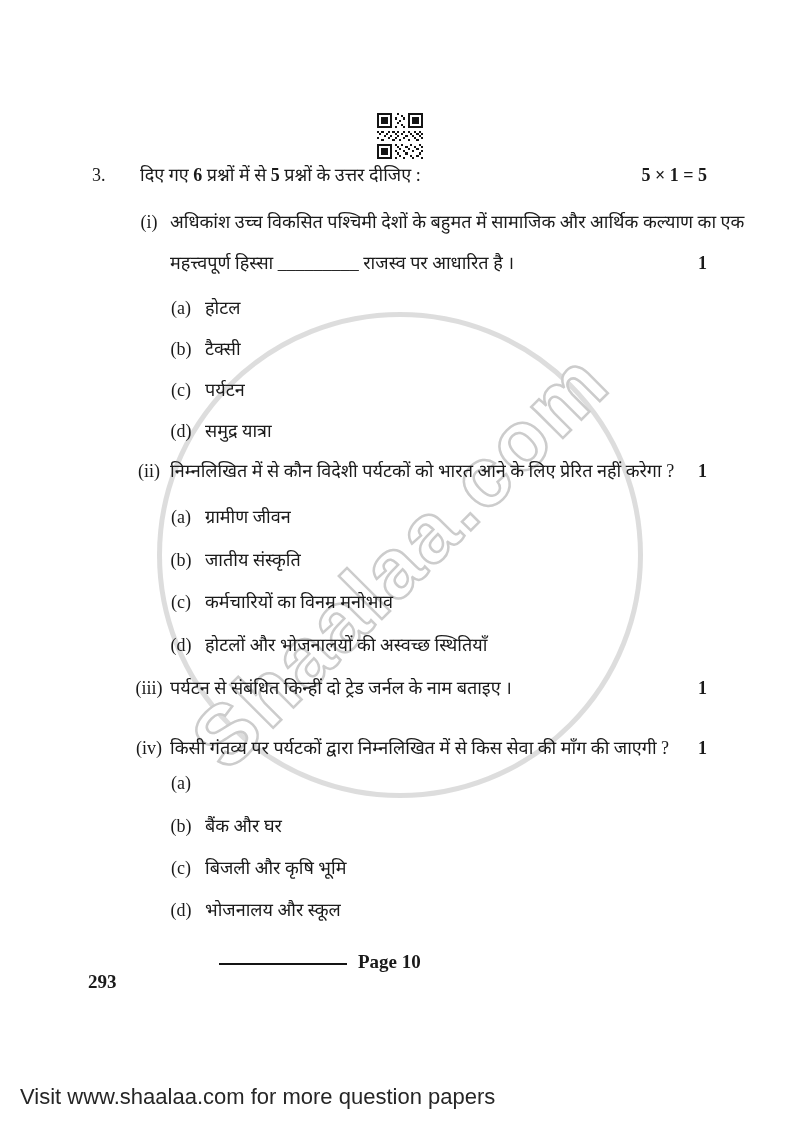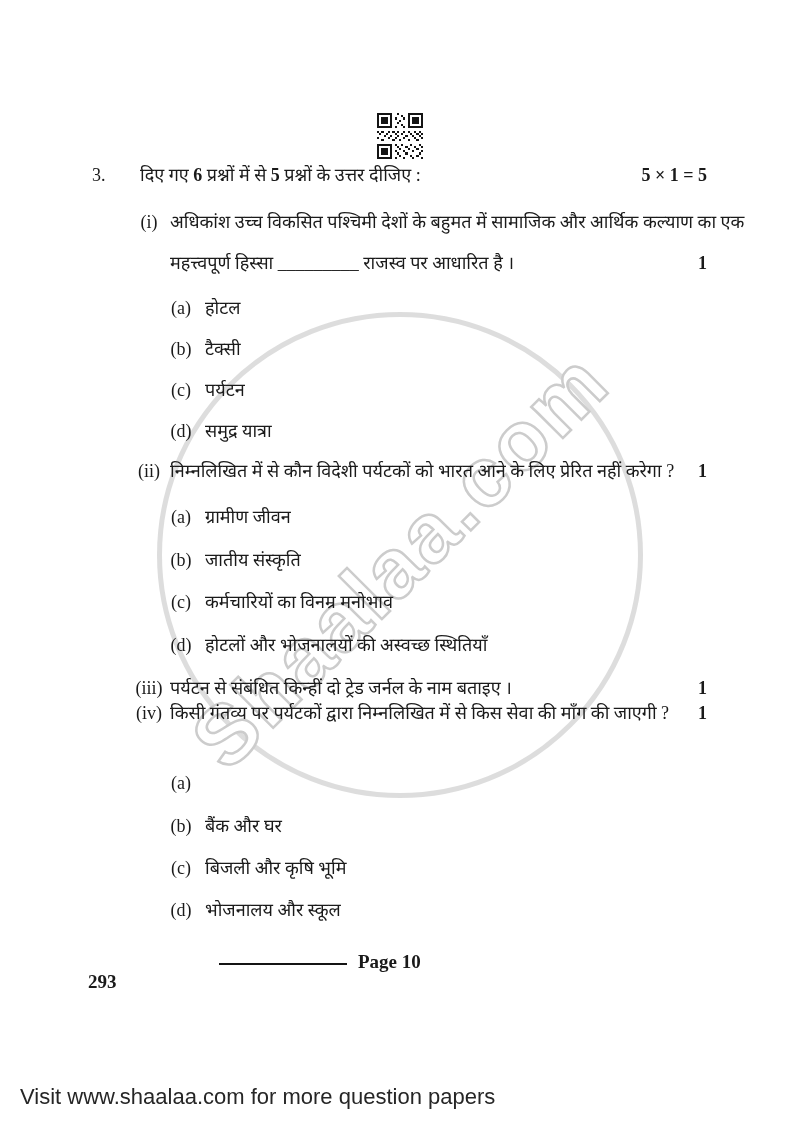--- a/index.html
+++ b/index.html
@@ -48,21 +48,21 @@
   .otext{left:205px;}
   b{font-weight:bold;}
   
   .r-h{top:162px;}
   .r-i1{top:209px;}
   .r-i2{top:250px;padding-left:20px;}
   .r-ia{top:295px;}.r-ib{top:336px;}.r-ic{top:377px;}.r-id{top:418px;}
   .r-ii{top:458px;}
   .r-iia{top:504px;}.r-iib{top:547px;}.r-iic{top:589px;}.r-iid{top:632px;}
   .r-iii{top:675px;}
-  .r-iv{top:700px;}
+  .r-iv{top:735px;}
   .r-iva{top:770px;}.r-ivb{top:813px;}.r-ivc{top:855px;}.r-ivd{top:897px;}
   
   .f-left{position:absolute;left:88px;top:951px;font-size:19px;font-weight:bold;z-index:1;margin-top:20px;}
   .f-line{position:absolute;left:219px;top:963px;width:128px;height:2px;background:#141414;z-index:1;}
   .f-page{position:absolute;left:358px;top:951px;font-size:19px;font-weight:bold;z-index:1;}
   .visit{
     position:absolute;left:20px;top:1084px;
     font-family:"Liberation Sans","DejaVu Sans",sans-serif;
     font-size:22px;color:#262626;z-index:1;white-space:nowrap;
   }

